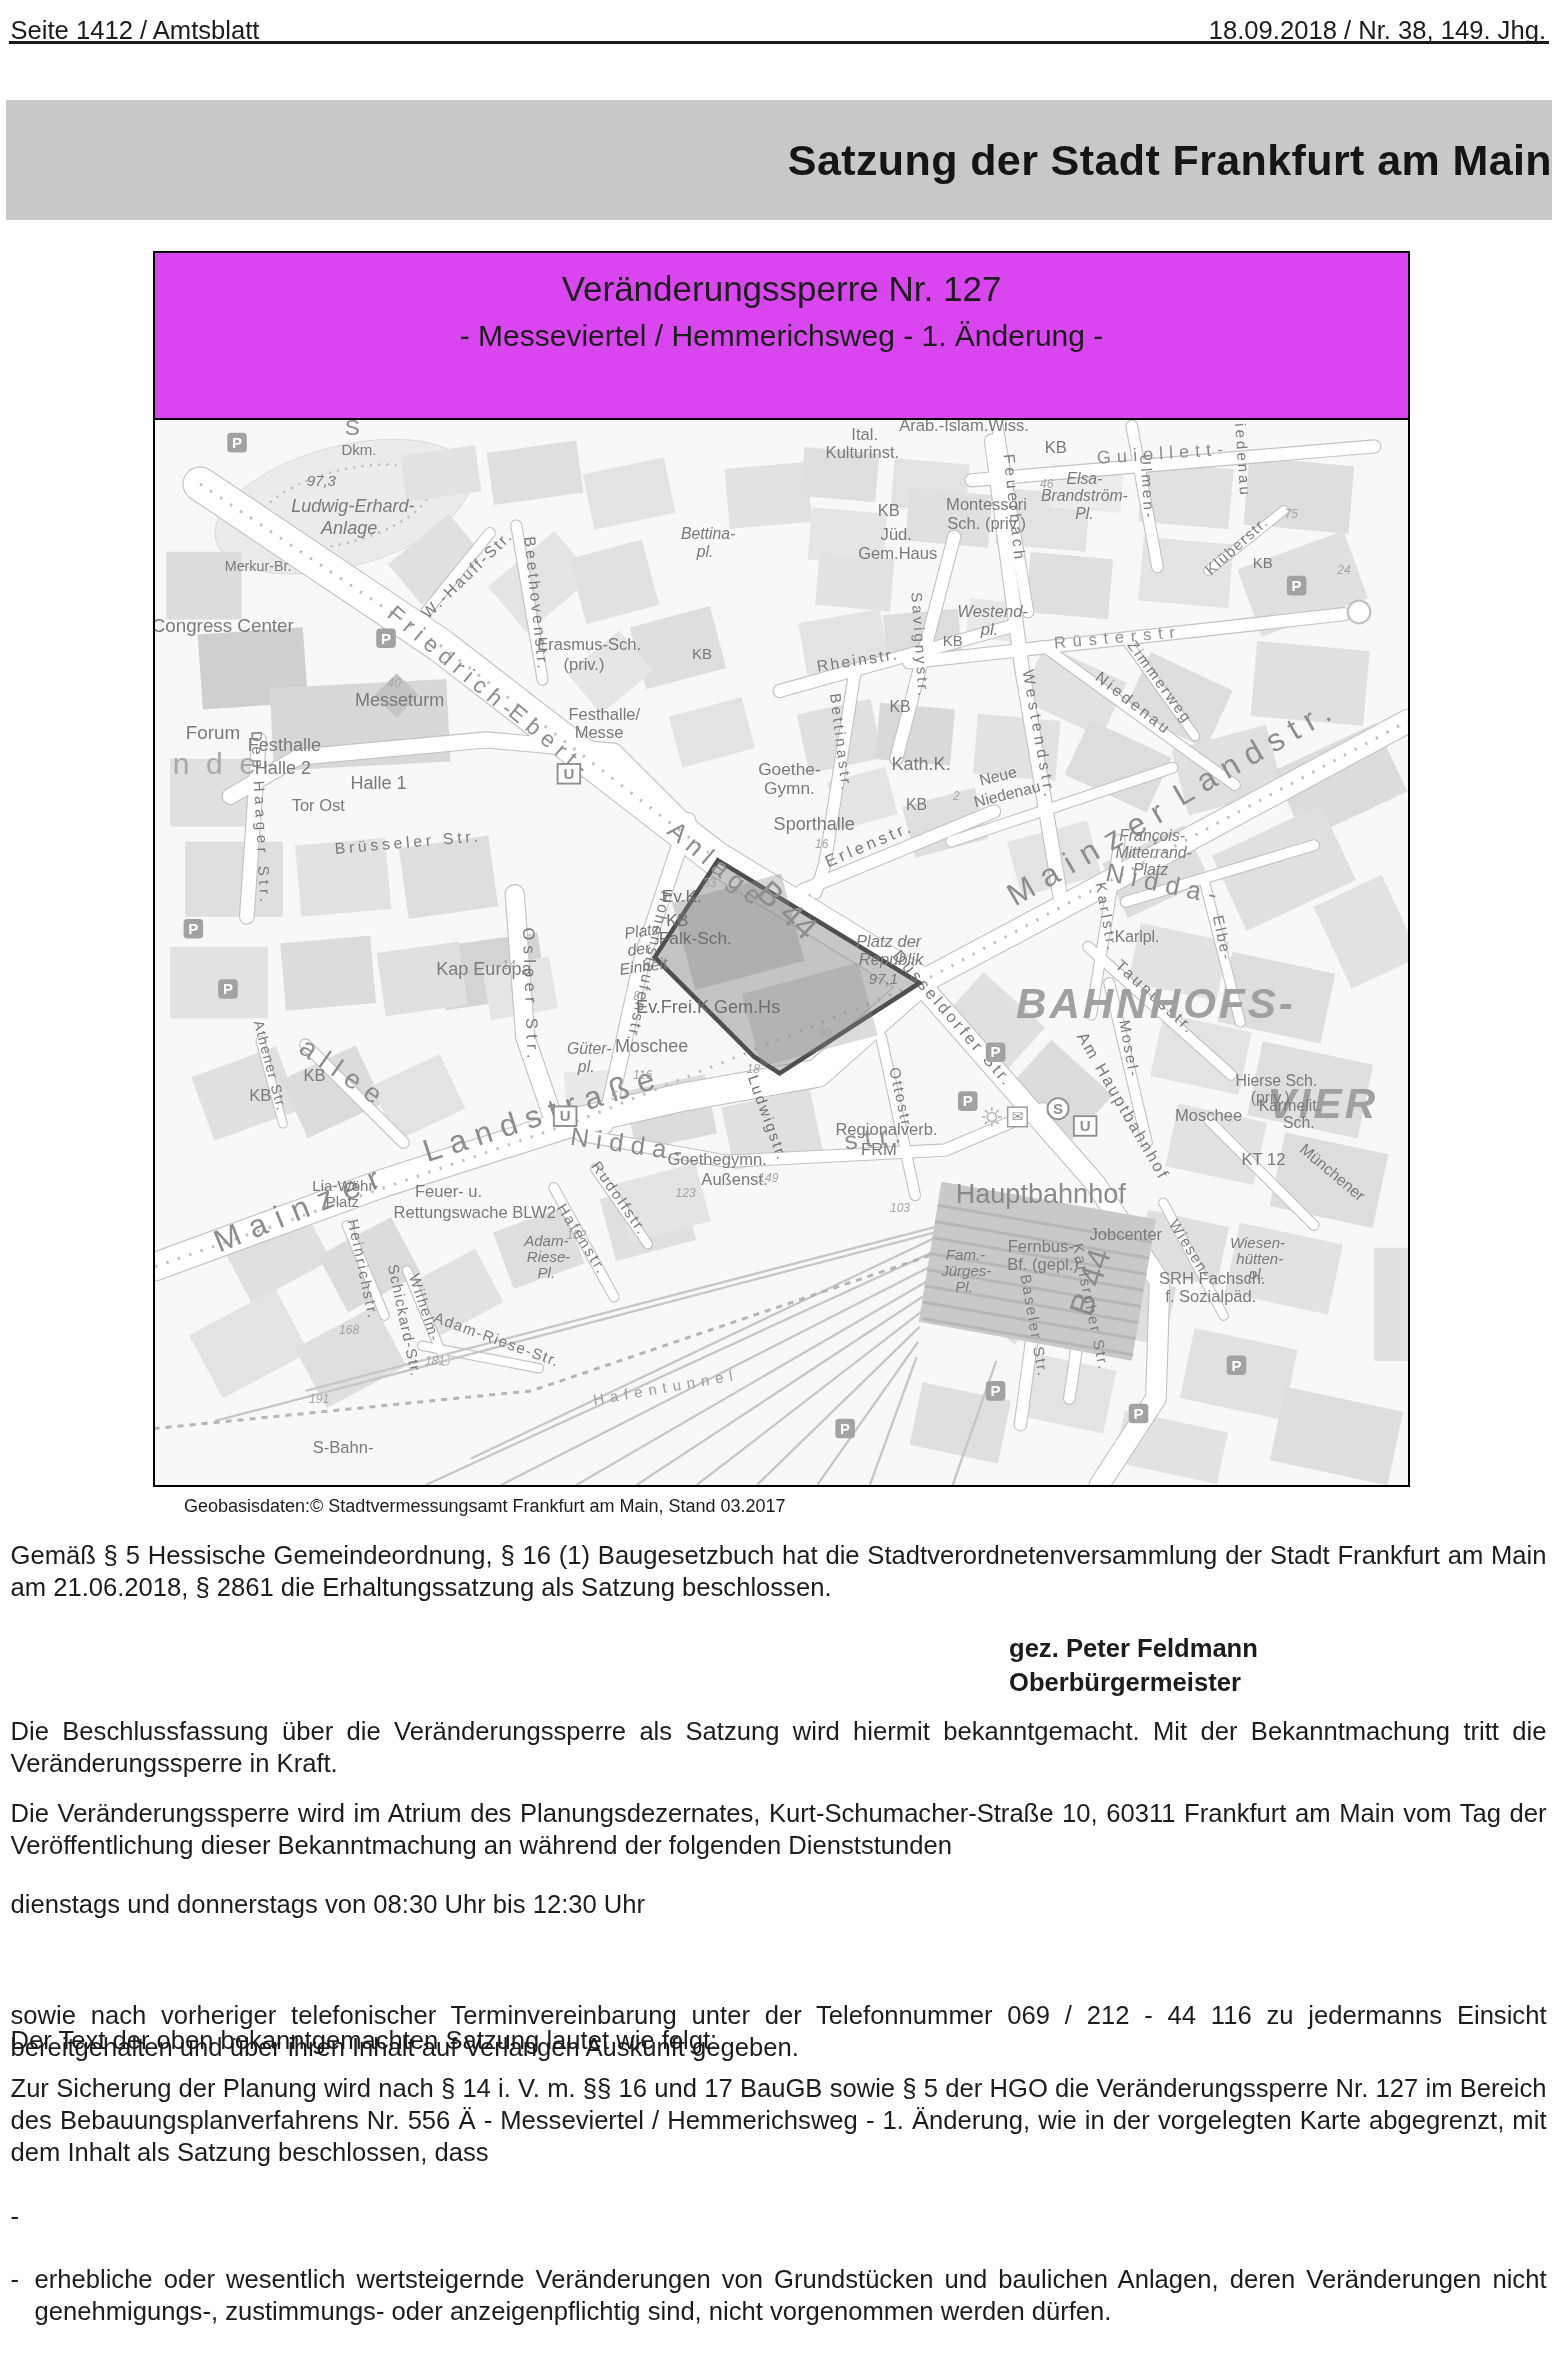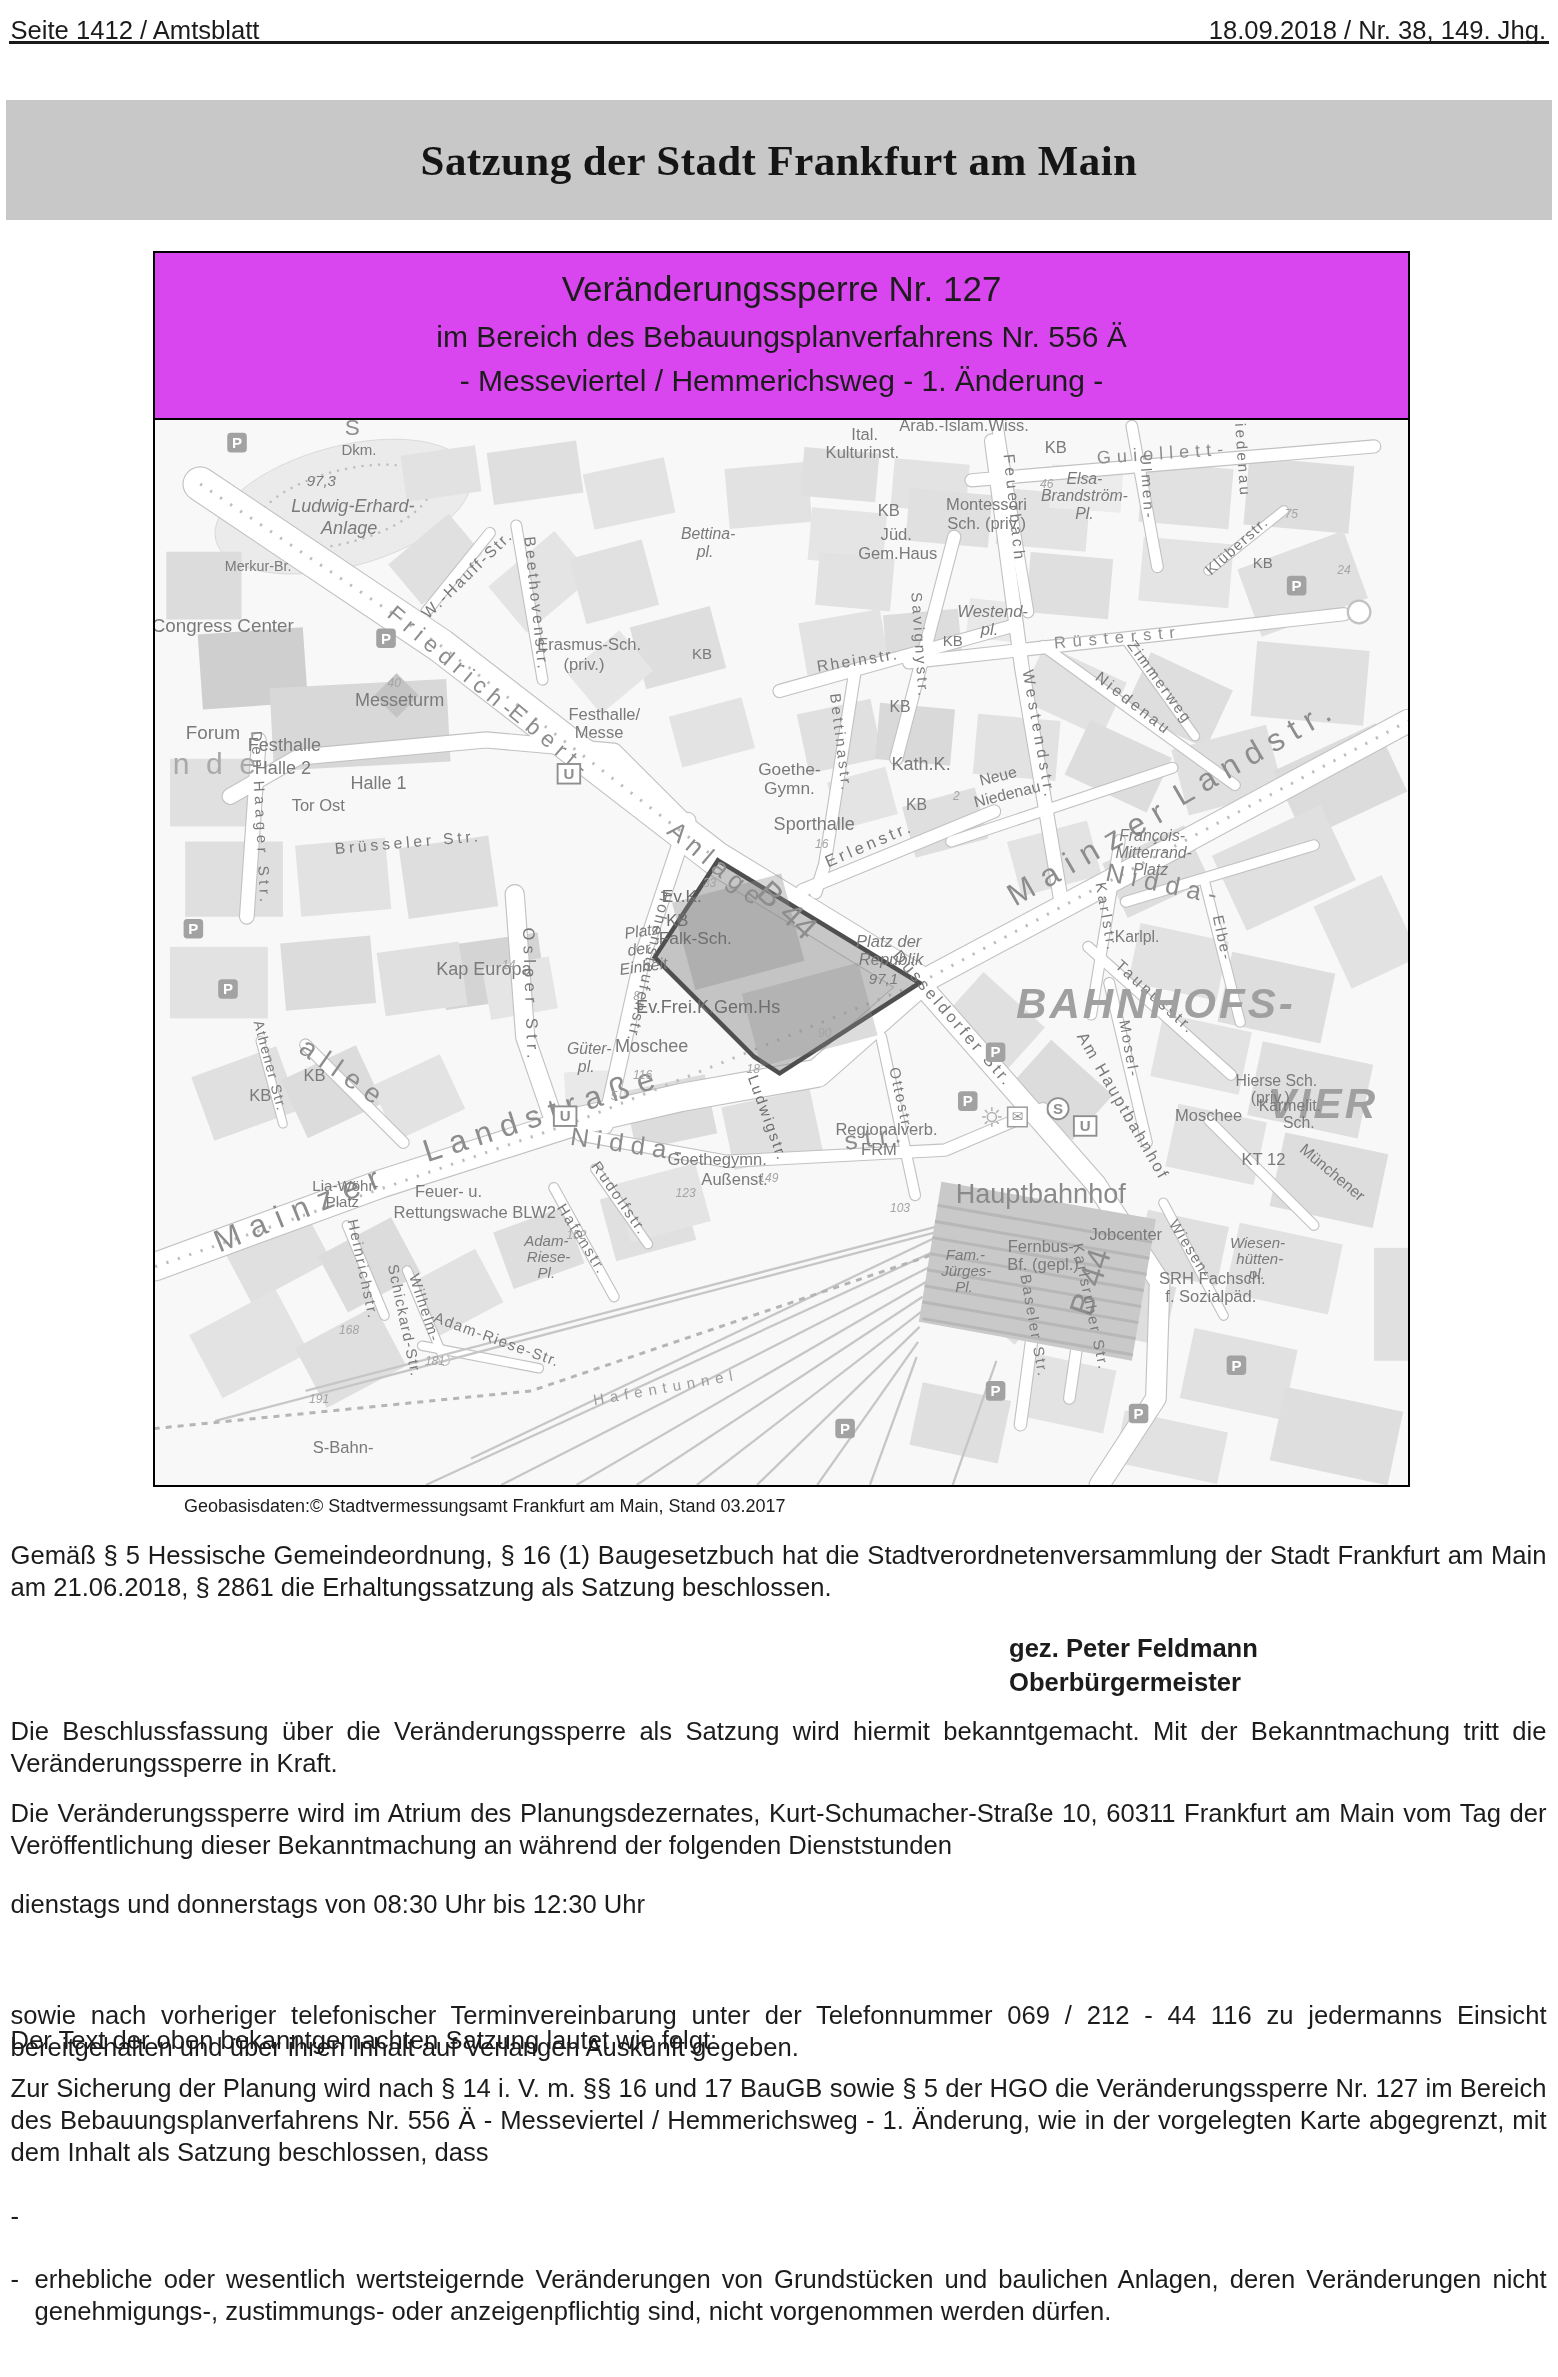--- a/index.html
+++ b/index.html
@@ -3,21 +3,21 @@
 <meta charset="utf-8">
 <style>
   html,body{margin:0;padding:0;background:#ffffff;}
   body{width:1558px;height:2377px;position:relative;overflow:hidden;
        font-family:"Liberation Sans","DejaVu Sans",sans-serif;color:#1c1c1c;}
   .hdr{position:absolute;top:7.5px;font-size:25.6px;color:#1c1c1c;margin-top:8px;}
   #hdr-left{left:10.5px;}
   #hdr-right{right:12px;}
   .rule{position:absolute;top:41px;left:9px;right:9px;height:3px;background:#1a1a1a;}
   .banner{position:absolute;top:100px;left:6px;right:6px;height:120px;background:#c8c8c9;
-          display:flex;align-items:center;justify-content:center;font-family:Liberation Serif, serif;}
+          display:flex;align-items:center;justify-content:flex-end;}
   .banner-title{font-size:43px;font-weight:bold;color:#151515;letter-spacing:0.4px;}
   .mapbox{position:absolute;left:153px;top:251px;width:1253px;border:2.3px solid #000;background:#d946ef;}
   .maptitle{height:165px;text-align:center;padding-top:10.5px;box-sizing:border-box;}
   .mt1{font-size:35px;line-height:50px;}
   .mt2{font-size:30px;line-height:45px;}
   .mt3{font-size:30px;line-height:44px;}
   #map-svg{display:block;border-top:2.3px solid #000;background:#f8f8f8;}
   .caption{position:absolute;left:184px;top:1496px;font-size:18px;}
   .para{position:absolute;left:10.5px;width:1536px;font-size:25.6px;line-height:32px;}
   .just{text-align:justify;}
@@ -33,21 +33,20 @@
 <div class="hdr" id="hdr-right">18.09.2018 / Nr. 38, 149. Jhg.</div>
 <div class="rule"></div>
 
 <div class="banner">
   <div class="banner-title">Satzung der Stadt Frankfurt am Main</div>
 </div>
 
 <div class="mapbox">
   <div class="maptitle">
     <div class="mt1">Veränderungssperre Nr. 127</div>
-    <div class="mt2">im Bereich des Bebauungsplanverfahrens Nr. 556 Ä</div>
     <div class="mt3">- Messeviertel / Hemmerichsweg - 1. Änderung -</div>
   </div>
   <svg id="map-svg" width="1253" height="1065" viewBox="0 0 1665 1415" xmlns="http://www.w3.org/2000/svg">
       <rect x="0" y="0" width="1665" height="1415" fill="#f8f8f8"></rect>
       <ellipse cx="250" cy="115" rx="175" ry="80" transform="rotate(-15 250 115)" fill="#ebebeb" stroke="#d5d5d5"></ellipse>
       <ellipse cx="250" cy="115" rx="120" ry="48" transform="rotate(-15 250 115)" fill="none" stroke="#bdbdbd" stroke-width="3" stroke-dasharray="3,8"></ellipse>
       <rect x="15" y="175" width="100" height="90" fill="#dcdcdc" transform="rotate(0 65 220)"></rect>
       <rect x="60" y="280" width="140" height="100" fill="#cfcfcf" transform="rotate(-4 130 330)"></rect>
       <rect x="155" y="350" width="235" height="110" fill="#d8d8d8" transform="rotate(-3 272.5 405)"></rect>
       <rect x="300" y="345" width="42" height="42" fill="#c4c4c4" transform="rotate(45 321 366)"></rect>

